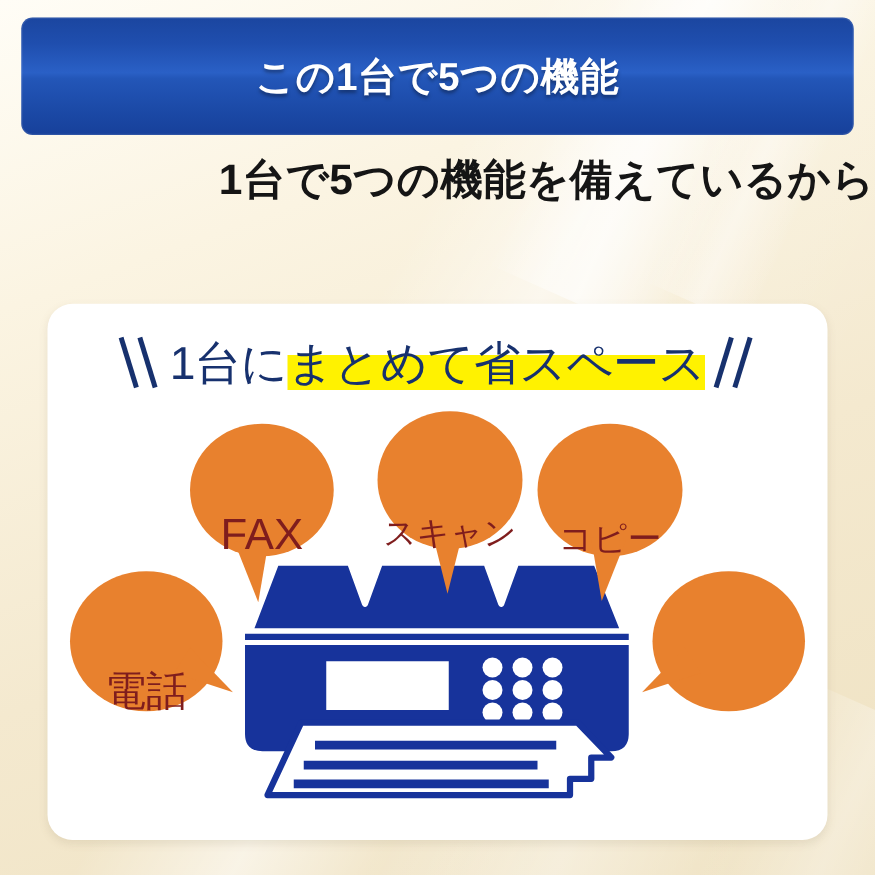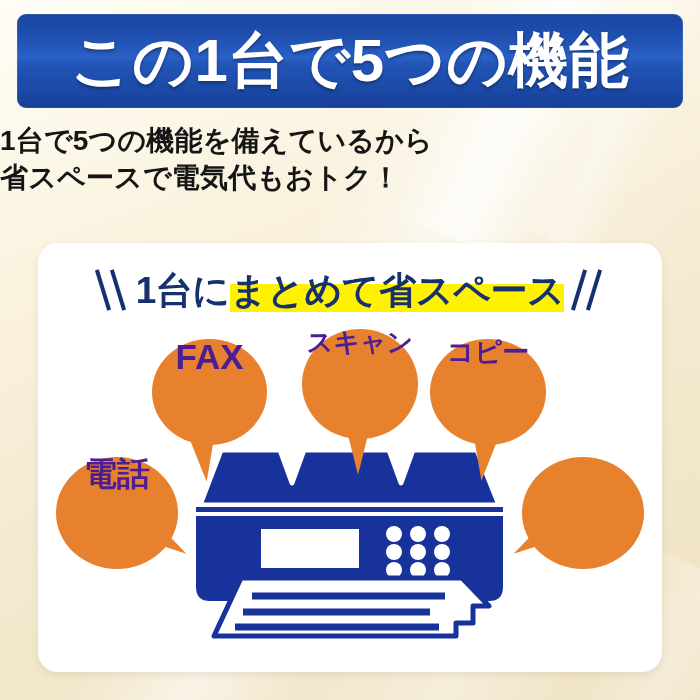--- a/index.html
+++ b/index.html
@@ -56,37 +56,37 @@
         #2356b8 52%,
         #1b49a6 80%,
         #17409a 100%);
     box-shadow: inset 0 0 0 1px rgba(255,255,255,0.10);
     display: flex;
     align-items: center;
     justify-content: center;
   }
   #banner-title {
     color: #ffffff;
-    font-size: 60px;
+    font-size: 31px;
     font-weight: 700;
     letter-spacing: 0.5px;
     line-height: 1;
     text-shadow: 0 2px 3px rgba(0,0,0,0.35);
     white-space: nowrap;
   }
 
   
   #subtitle {
     position: absolute;
     left: 0;
     top: 122px;
     width: 700px;
-    text-align: left;
+    text-align: right;
     color: #151515;
-    font-size: 28px;
+    font-size: 34px;
     font-weight: 700;
     line-height: 1.33;
     letter-spacing: 0.2px;
   }
   #subtitle .line { display: block; white-space: nowrap; }
 
   
   #card {
     position: absolute;
     left: 38px;
@@ -126,41 +126,41 @@
     background: #17316e;
     display: block;
   }
   .slash-group.left i:nth-child(1) { left: 6px;  transform: rotate(-17deg); }
   .slash-group.left i:nth-child(2) { left: 21px; transform: rotate(-17deg); }
   .slash-group.right i:nth-child(1) { left: 6px;  transform: rotate(17deg); }
   .slash-group.right i:nth-child(2) { left: 21px; transform: rotate(17deg); }
 
   #heading-text {
     font-size: 37px;
-    font-weight: 700;
+    font-weight: 400;
     color: #17316e;
     line-height: 1;
     white-space: nowrap;
     letter-spacing: -0.5px;
   }
   #heading-text .hl {
     background: linear-gradient(180deg, rgba(255,242,0,0) 0%, rgba(255,242,0,0) 34%, #fff200 34%, #fff200 100%);
     padding-bottom: 1px;
   }
 
   
   .bubble {
     position: absolute;
     background: #e8812e;
     border-radius: 50%;
     display: flex;
-    align-items: flex-start;
+    align-items: flex-end;
     justify-content: center;
-    color: #4c1d95;
-    font-weight: 700;
+    color: #7f1d1d;
+    font-weight: 400;
     line-height: 1;
     white-space: nowrap;
     z-index: 4;
   }
   .bubble .btxt { position: relative; z-index: 2; }
   .bubble .tail {
     position: absolute;
     width: 0;
     height: 0;
     z-index: 1;
@@ -235,21 +235,20 @@
   <div class="streak s2"></div>
   <div class="streak s3"></div>
   <div class="streak s4"></div>
 
   <div id="banner">
     <div id="banner-title">この1台で5つの機能</div>
   </div>
 
   <div id="subtitle">
     <span class="line">1台で5つの機能を備えているから</span>
-    <span class="line">省スペースで電気代もおトク！</span>
   </div>
 
   <div id="card">
 
     <div id="card-heading">
       <span class="slash-group left">
           <i></i>
           <i></i>
         </span>
       <span id="heading-text"><span>1台に</span><span class="hl">まとめて省スペース</span></span>

